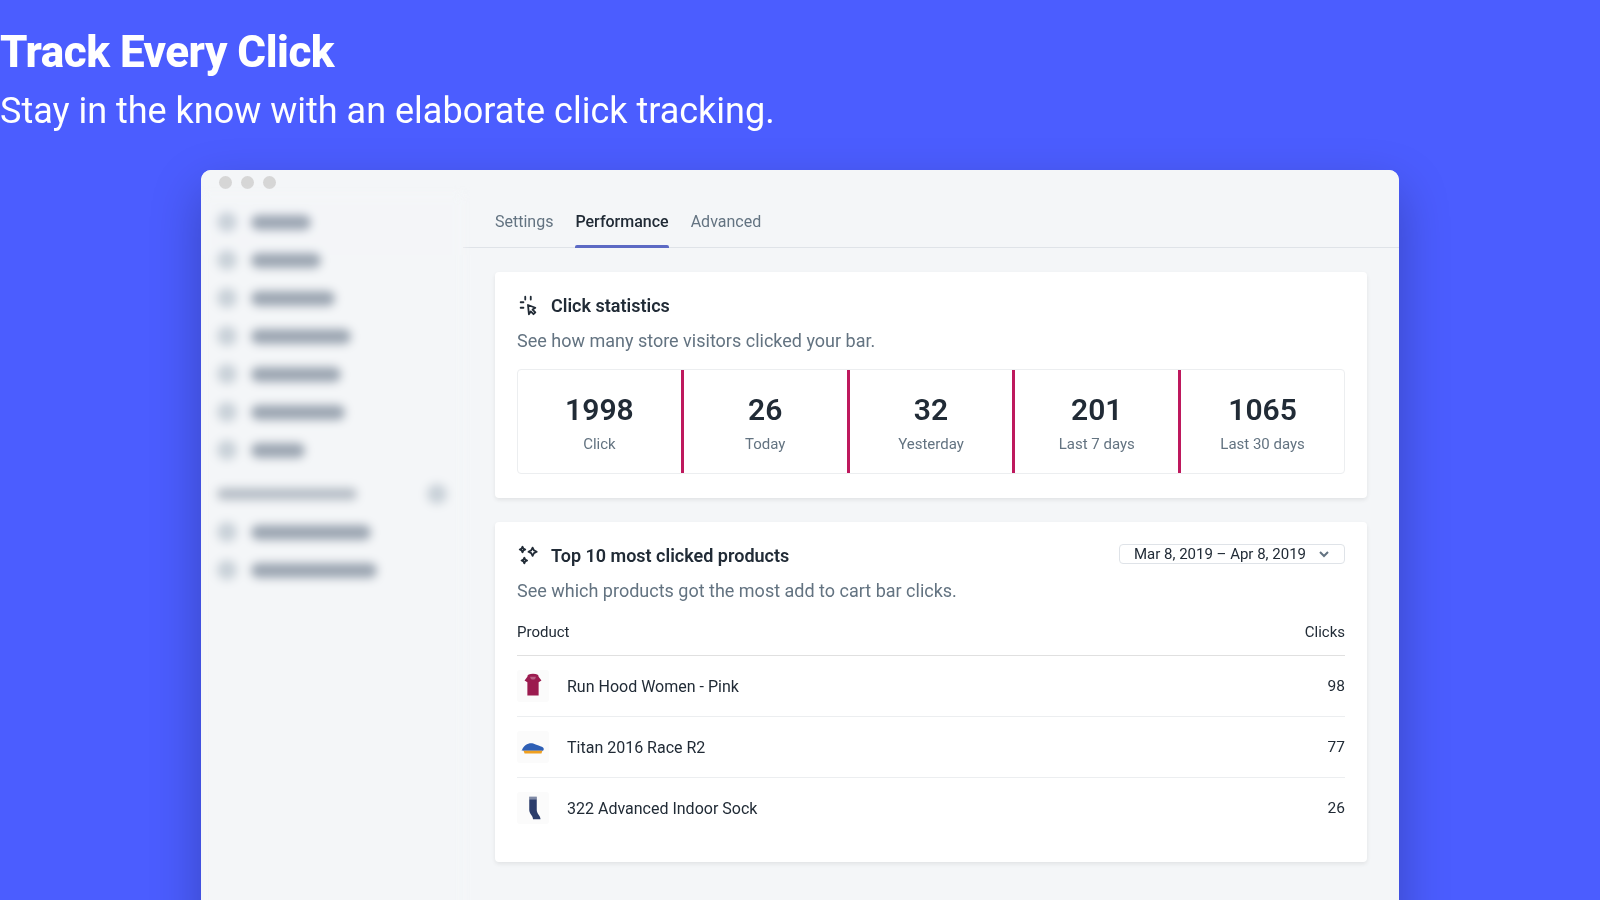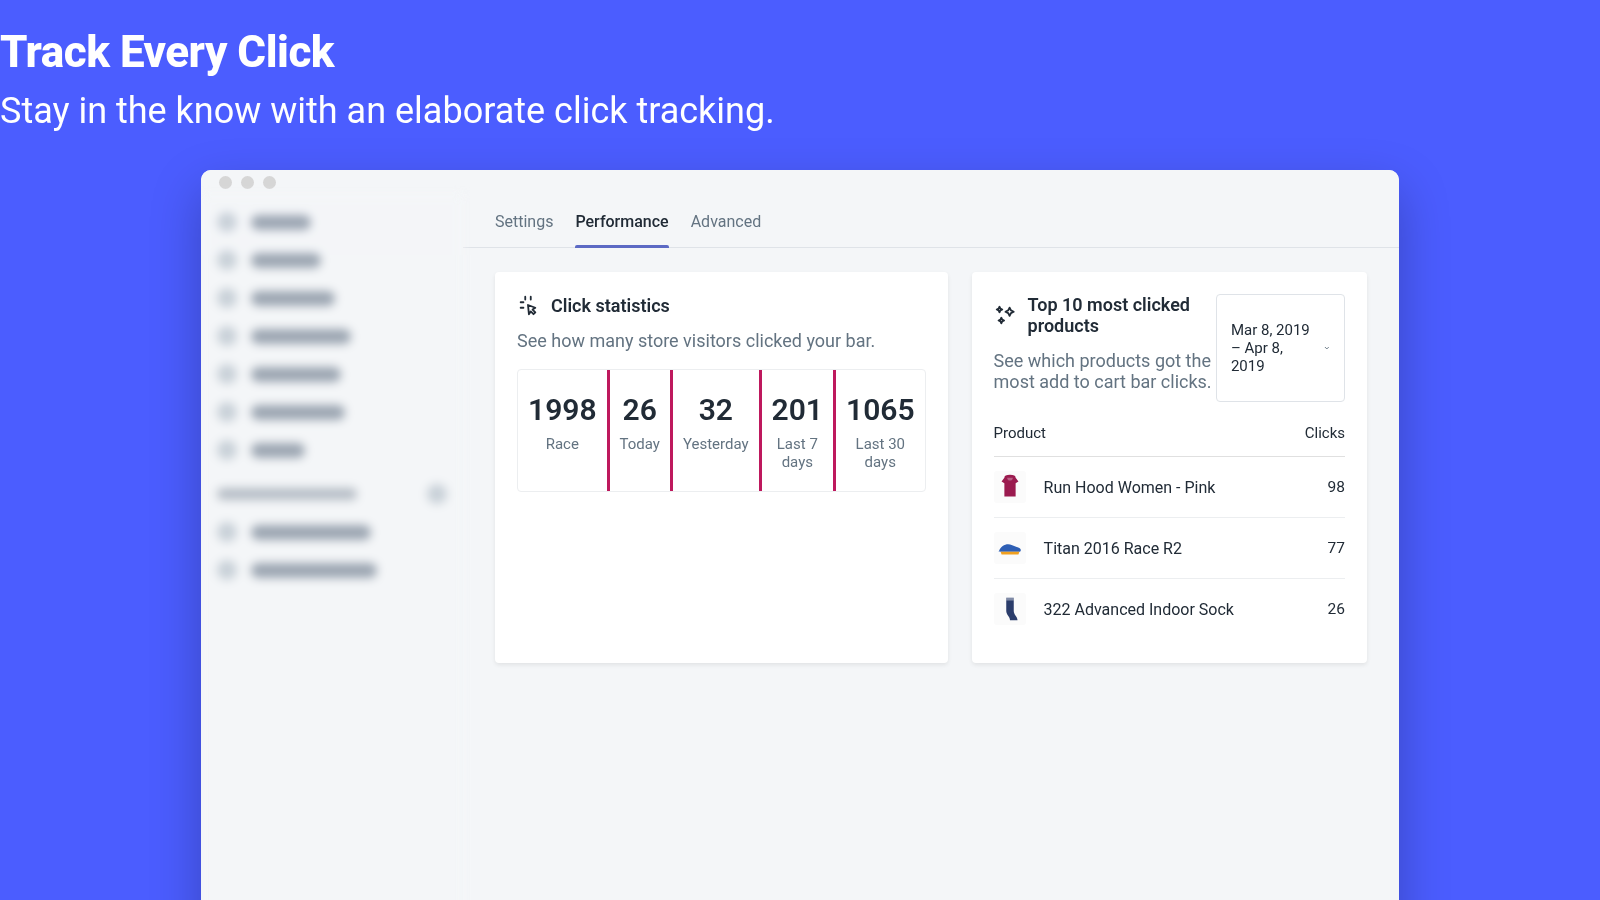--- a/index.html
+++ b/index.html
@@ -71,21 +71,21 @@
     font-weight: 500;
   }
   .tab.active::after {
     content: "";
     position: absolute;
     left: 0; right: 0; bottom: -1px;
     height: 3px;
     background: #5c6ac4;
     border-radius: 2px 2px 0 0;
   }
-  .main-area { padding: 24px 32px; display: flex; flex-direction: row; gap: 24px; }
+  .main-area { padding: 24px 32px; display: flex; flex-direction: column; gap: 24px; }
   .card {
     background: #fff;
     border-radius: 4px;
     box-shadow: 0 2px 4px rgba(0,0,0,0.08);
     padding: 22px 22px 24px;
   }
   .card-head { display: flex; align-items: center; gap: 12px; }
   .card-icon { width: 22px; height: 22px; flex-shrink: 0; }
   .card-title { font-size: 18px; font-weight: 600; color: #212b36; }
   .card-sub { font-size: 18px; color: #637381; margin-top: 14px; }
@@ -100,21 +100,21 @@
   .stat-value { font-size: 30px; font-weight: 600; color: #212b36; }
   .stat-label { font-size: 15px; color: #637381; margin-top: 8px; }
   .card-head-row { display: flex; justify-content: space-between; align-items: flex-start; }
   .card-head-left { display: flex; flex-direction: column; }
   .date-select {
     display: flex;
     align-items: center;
     gap: 12px;
     border: 1px solid #dfe3e8;
     border-radius: 4px;
-    padding: 26px 14px;
+    padding: 0 14px;
     font-size: 15px;
     color: #212b36;
     cursor: pointer;
     background: #fff;
   }
   .table { margin-top: 18px; }
   .table-header, .table-row {
     display: flex;
     align-items: center;
     justify-content: space-between;
@@ -201,21 +201,21 @@
             <svg class="card-icon" viewBox="0 0 24 24" fill="none" stroke="#212b36" stroke-width="2" stroke-linecap="round" stroke-linejoin="round">
               <path d="M9 3v3M15 3v3M4 9h3M4 15h3"></path>
               <path d="M12 12l8 3-3 2 3 3-2 2-3-3-2 3z"></path>
             </svg>
             <div class="card-title">Click statistics</div>
           </div>
           <div class="card-sub">See how many store visitors clicked your bar.</div>
           <div class="stats-row" id="stats-row">
               <div class="stat">
                 <div class="stat-value">1998</div>
-                <div class="stat-label">Race</div>
+                <div class="stat-label">Click</div>
               </div>
               <div class="stat">
                 <div class="stat-value">26</div>
                 <div class="stat-label">Today</div>
               </div>
               <div class="stat">
                 <div class="stat-value">32</div>
                 <div class="stat-label">Yesterday</div>
               </div>
               <div class="stat">

